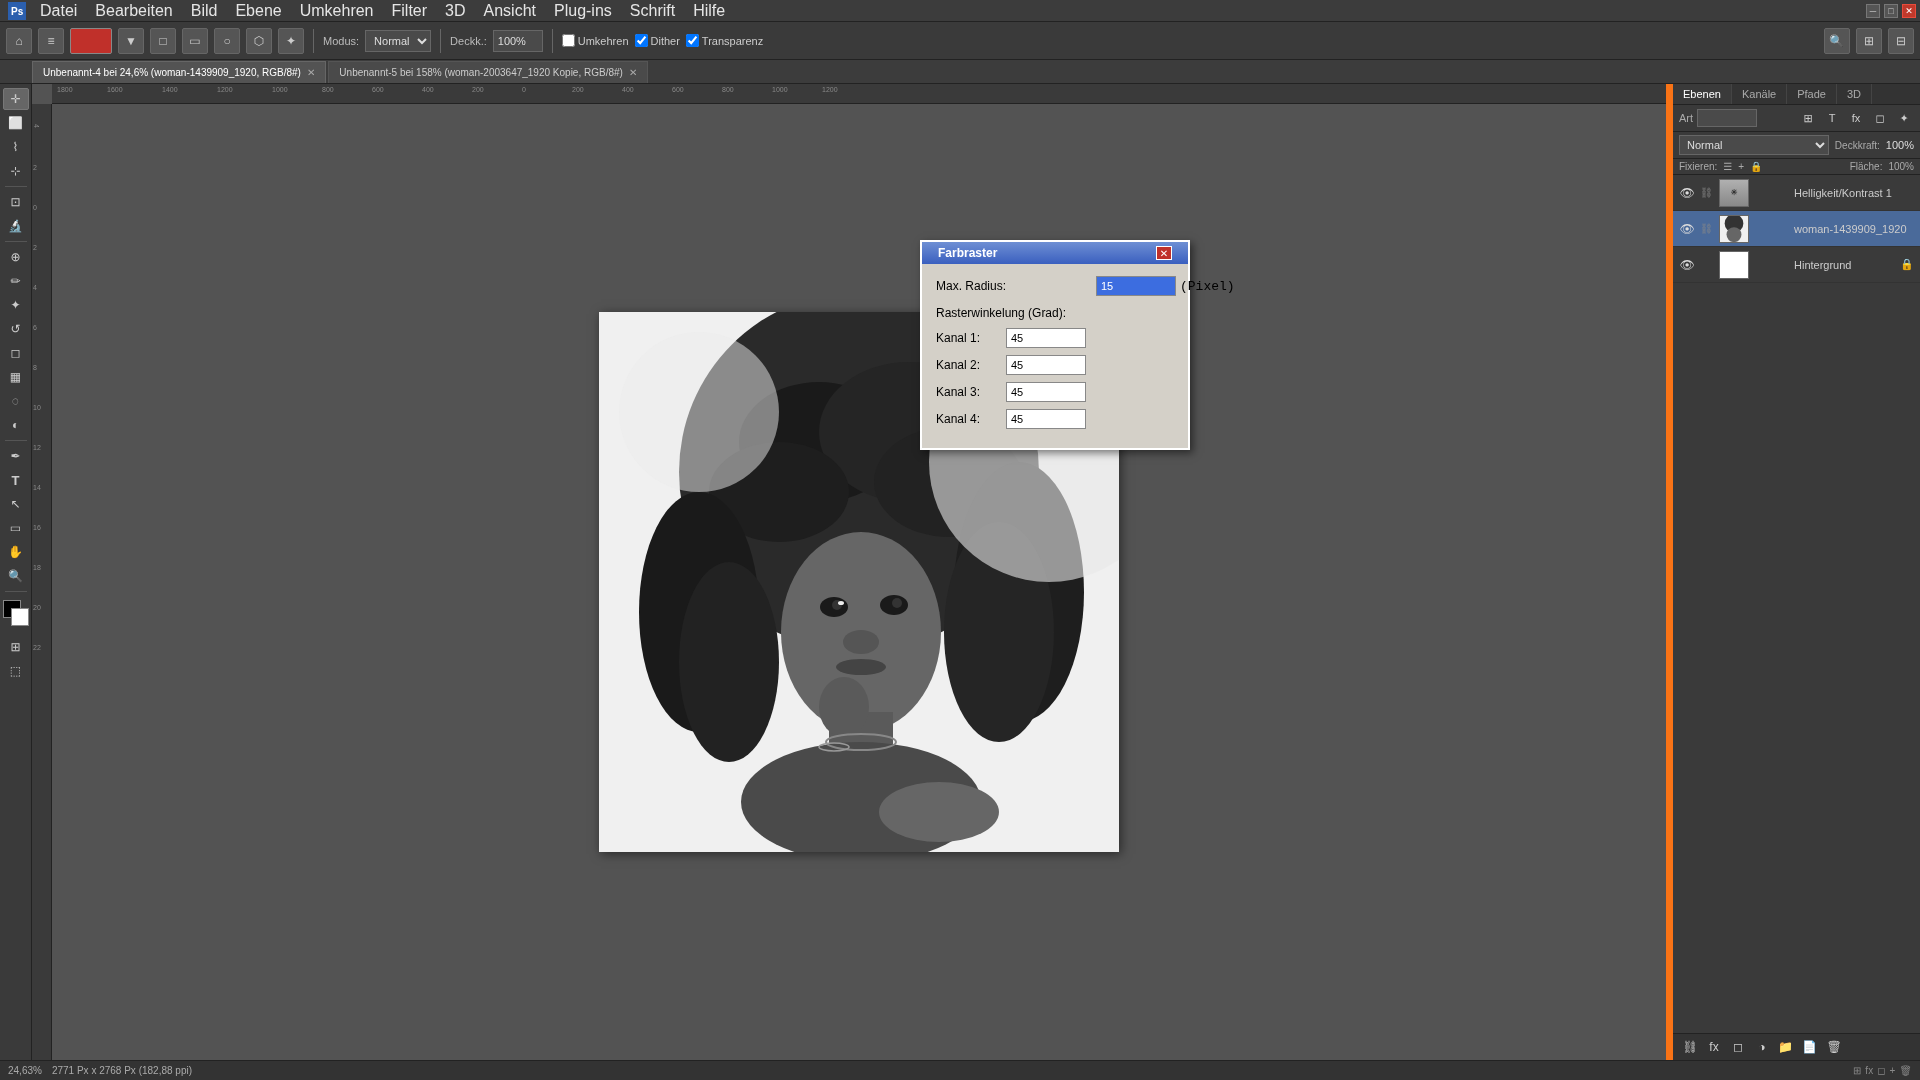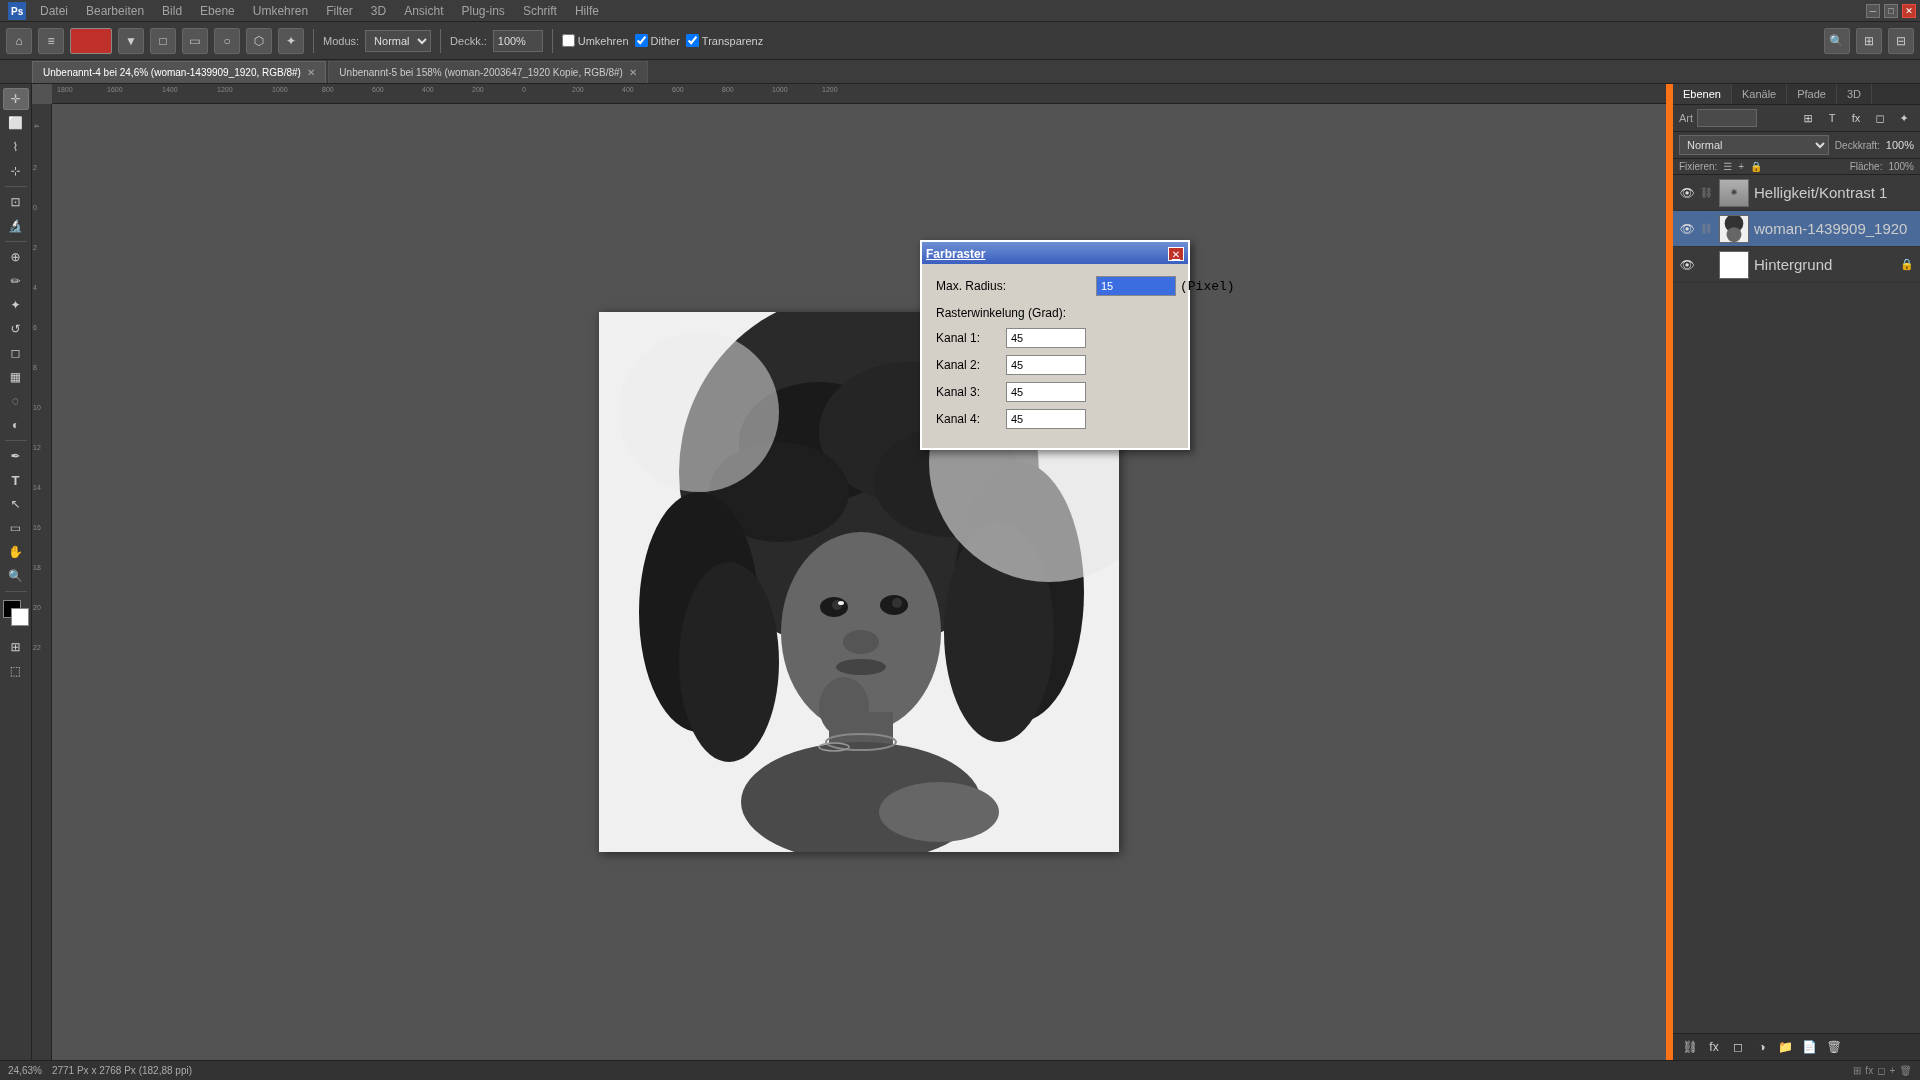--- a/index.html
+++ b/index.html
@@ -1,20 +1,20 @@
 <!DOCTYPE html>
 <html><head>
   <meta charset="utf-8">
   <style>
     * { margin: 0; padding: 0; box-sizing: border-box; }
     body { width: 1920px; height: 1080px; overflow: hidden; background: #535353; font-family: Arial, sans-serif; font-size: 11px; color: #ddd; user-select: none; }
 
     
     #menubar { width: 100%; height: 22px; background: #3c3c3c; display: flex; align-items: center; padding: 0 4px; gap: 2px; border-bottom: 1px solid #222; }
-    .menu-item { padding: 2px 8px; color: #a3a3a3; cursor: pointer; font-size: 12px; }
+    .menu-item { padding: 2px 8px; color: #e5e5e5; cursor: pointer; font-size: 16px; }
 
     
     #toolbar { width: 100%; height: 38px; background: #3a3a3a; display: flex; align-items: center; padding: 0 6px; gap: 6px; border-bottom: 1px solid #222; }
     .tool-icon-btn { width: 26px; height: 26px; background: #555; border: 1px solid #666; display: flex; align-items: center; justify-content: center; cursor: pointer; color: #ccc; font-size: 12px; border-radius: 2px; }
     .color-swatch { width: 42px; height: 26px; background: #c0302a; border: 1px solid #888; cursor: pointer; border-radius: 2px; }
     .toolbar-label { color: #bbb; font-size: 11px; }
     .toolbar-select { background: #4a4a4a; border: 1px solid #666; color: #ddd; font-size: 11px; padding: 2px 4px; height: 22px; cursor: pointer; }
     .toolbar-input { background: #4a4a4a; border: 1px solid #666; color: #ddd; font-size: 11px; padding: 2px 4px; height: 22px; width: 50px; }
     .toolbar-checkbox-label { display: flex; align-items: center; gap: 3px; color: #ccc; font-size: 11px; cursor: pointer; }
     .toolbar-sep { width: 1px; height: 24px; background: #666; margin: 0 3px; }
@@ -57,32 +57,32 @@
     .layers-opacity-label { color: #aaa; font-size: 10px; }
     .layers-opacity-val { color: #ddd; font-size: 11px; }
     #layers-fill-row { display: flex; align-items: center; padding: 2px 6px; gap: 6px; border-bottom: 1px solid #222; font-size: 10px; color: #aaa; }
     #layers-list { flex: 1; overflow-y: auto; background: #3a3a3a; }
     .layer-item { display: flex; align-items: center; padding: 3px 6px; gap: 5px; cursor: pointer; border-bottom: 1px solid #333; height: 36px; }
     .layer-item.active { background: #4a6a9a; }
     .layer-visibility { width: 16px; height: 16px; display: flex; align-items: center; justify-content: center; cursor: pointer; font-size: 12px; }
     .layer-thumb { width: 30px; height: 28px; background: #888; border: 1px solid #666; flex-shrink: 0; display: flex; align-items: center; justify-content: center; font-size: 8px; color: #333; overflow: hidden; }
     .layer-thumb-hk { background: linear-gradient(135deg, #aaa, #777); }
     .layer-thumb-white { background: #fff; }
-    .layer-name { font-size: 15px; color: #ccc; flex: 1; }
+    .layer-name { font-size: 11px; color: #ccc; flex: 1; margin-left: 40px; }
     .layer-lock { font-size: 11px; color: #aaa; }
     #layers-bottom { display: flex; align-items: center; padding: 3px 6px; border-top: 1px solid #222; gap: 2px; background: #333; }
     .layers-bottom-btn { width: 22px; height: 20px; display: flex; align-items: center; justify-content: center; cursor: pointer; color: #ccc; font-size: 12px; }
 
     
     #statusbar { width: 100%; height: 20px; background: #333; border-top: 1px solid #222; display: flex; align-items: center; padding: 0 8px; gap: 10px; font-size: 10px; color: #aaa; }
 
     
     #dialog-overlay { position: fixed; top: 0; left: 0; width: 100%; height: 100%; background: transparent; z-index: 100; pointer-events: none; }
     #farbraster-dialog { position: fixed; top: 240px; left: 920px; width: 270px; background: #d4d0c8; border: 2px solid #fff; box-shadow: 3px 3px 8px rgba(0,0,0,0.5); z-index: 200; font-size: 12px; pointer-events: all; color: #000; }
-    #dialog-titlebar { background: linear-gradient(to bottom, #6e8fd4, #3a5fbf); color: #fff; padding: 3px 4px; display: flex; align-items: flex-end; justify-content: space-between; height: 22px; text-decoration: underline; }
+    #dialog-titlebar { background: linear-gradient(to bottom, #6e8fd4, #3a5fbf); color: #fff; padding: 3px 16px; display: flex; align-items: center; justify-content: space-between; height: 22px; }
     #dialog-title { font-size: 12px; font-weight: bold; }
     #dialog-close { width: 16px; height: 14px; background: #c0312a; border: 1px solid #fff; display: flex; align-items: center; justify-content: center; cursor: pointer; font-size: 10px; color: #fff; }
     #dialog-body { padding: 12px 14px; }
     .dialog-row { display: flex; align-items: center; margin-bottom: 10px; }
     .dialog-label { width: 160px; font-size: 12px; color: #000; }
     .dialog-input { width: 80px; height: 20px; background: #fff; border: 1px solid #888; font-size: 11px; padding: 1px 4px; color: #000; }
     .dialog-input.highlighted { background: #3c6de0; color: #fff; }
     .dialog-unit { font-size: 13px; color: #000; margin-left: 4px; font-family: Liberation Mono, monospace; }
     .dialog-section-label { font-size: 12px; color: #000; margin-bottom: 8px; font-weight: normal; }
     .dialog-channel-row { display: flex; align-items: center; margin-bottom: 7px; }

